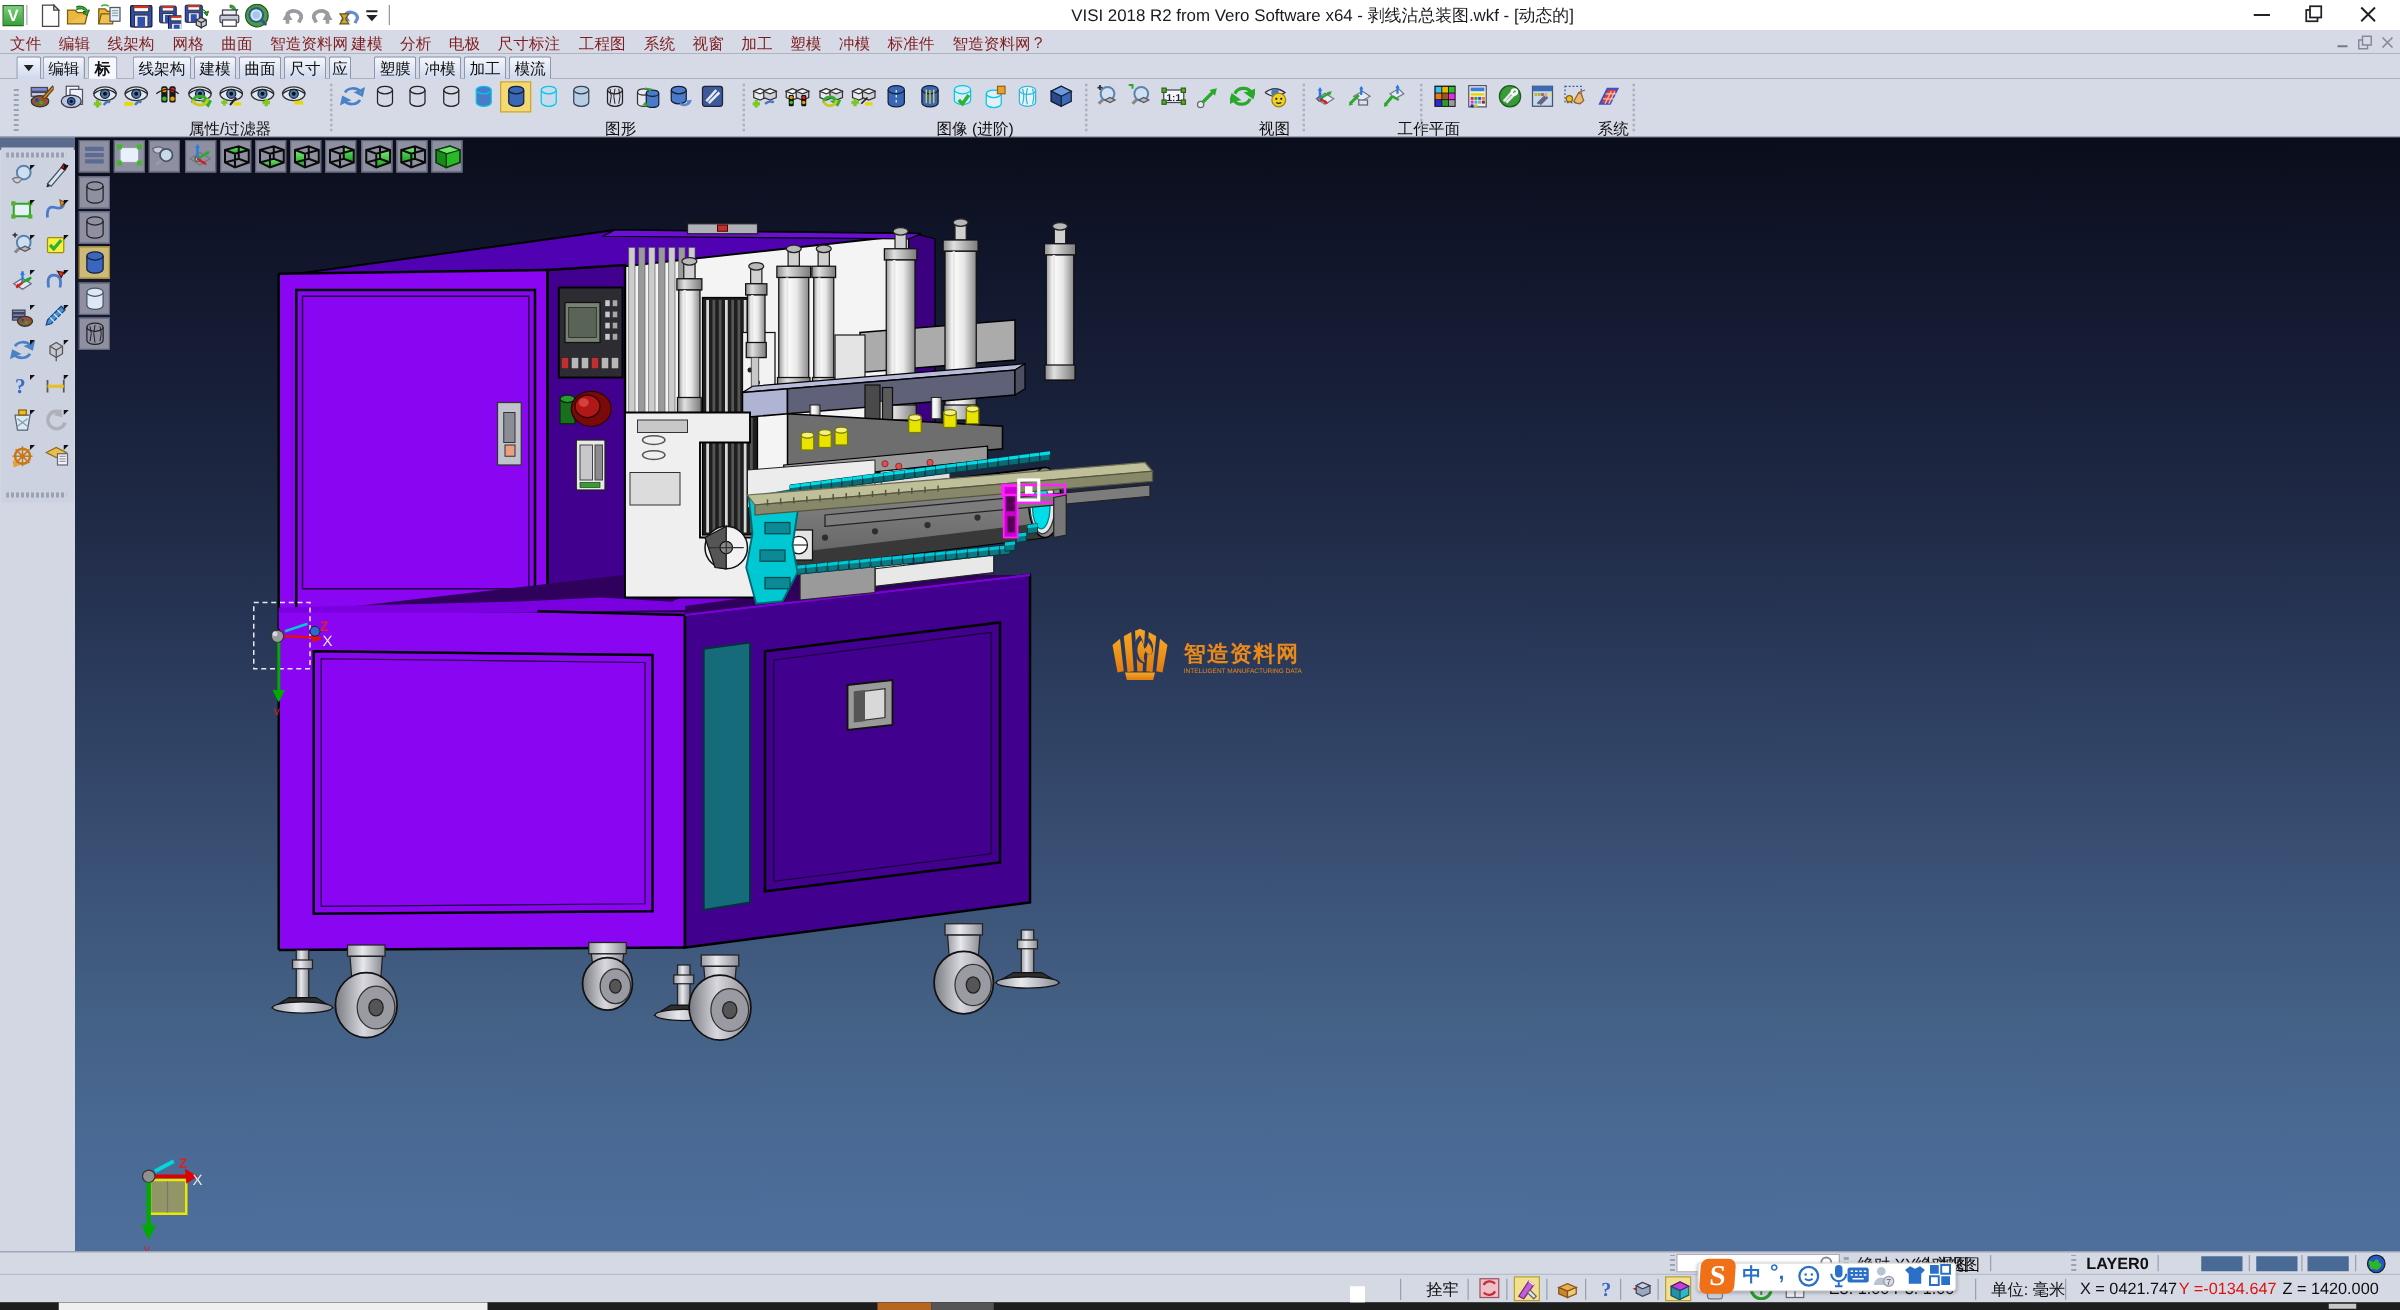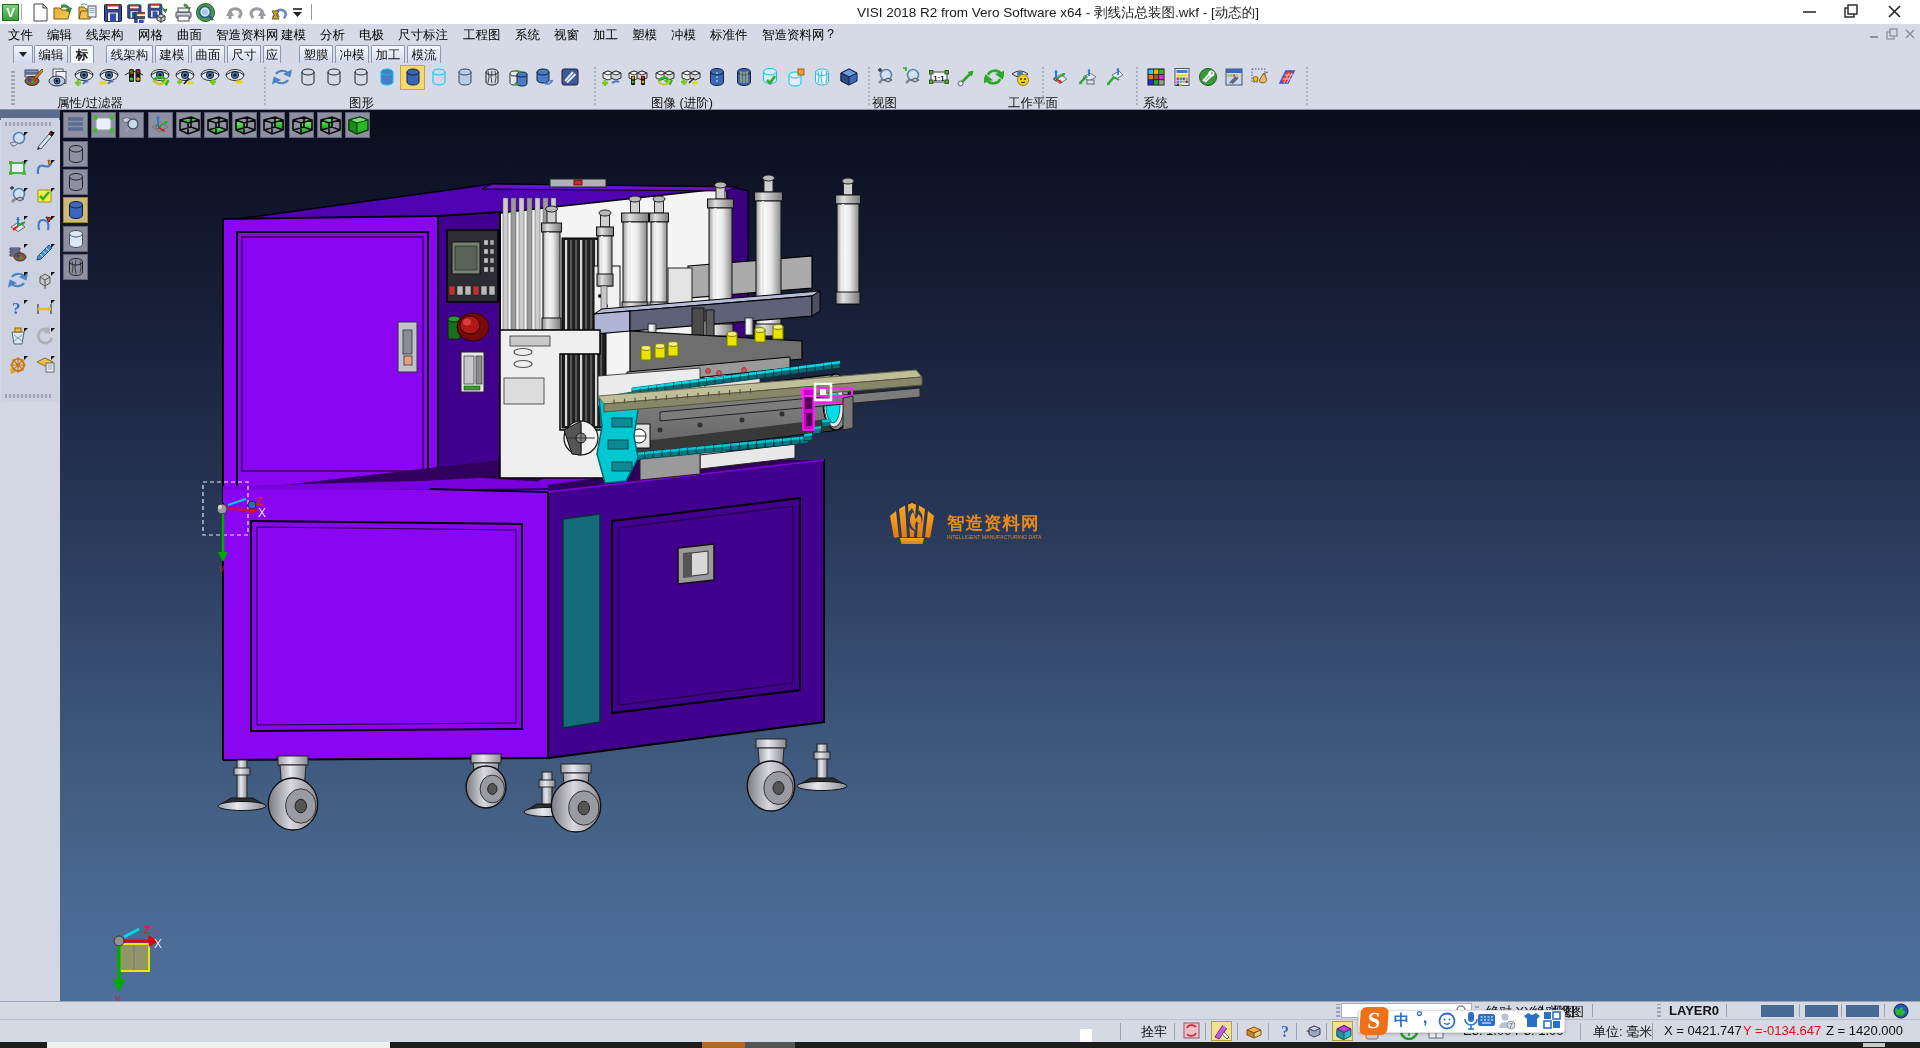--- a/index.html
+++ b/index.html
@@ -1,20 +1,20 @@
 <!DOCTYPE html>
 <html><head><meta charset="utf-8">
 <style>
 *{margin:0;padding:0;box-sizing:border-box}
 html,body{width:1920px;height:1048px;overflow:hidden;background:#000}
 body{font-family:"Liberation Sans",sans-serif;position:relative}
 .abs{position:absolute}
-.mi{position:absolute;top:3px;font-size:12.5px;color:#000000;white-space:nowrap}
+.mi{position:absolute;top:3px;font-size:12.5px;color:#7f1d1d;white-space:nowrap}
 .tab{position:absolute;top:2px;height:19px;border:1px solid #8e97ac;border-bottom:none;border-radius:2px 2px 0 0;background:linear-gradient(#f4f8fd,#cdd7eb);font-size:12.5px;color:#101010;text-align:center;line-height:18px}
-.glabel{position:absolute;top:32px;font-size:12.5px;color:#101010;text-align:left;white-space:nowrap}
+.glabel{position:absolute;top:32px;font-size:12.5px;color:#101010;text-align:right;white-space:nowrap}
 .vsep{position:absolute;top:4px;height:38px;width:0;border-left:2px dotted #a9b1c2}
 .dots{position:absolute;left:4px;width:48px;height:4px;background-image:repeating-linear-gradient(90deg,#9aa2b4 0 2px,transparent 2px 4px)}
 .vbtn{position:absolute;width:25px;height:26px;background:#8e90a2;border:1px solid #62647a}
 .st{position:absolute;font-size:13px;color:#101010;white-space:nowrap}
 .ssep{position:absolute;width:1px;background:#98a1b3}
 </style></head><body>
 
 <div class="abs" style="left:0;top:0;width:1920px;height:24px;background:#fff">
 <div class="abs" style="left:2px;top:4px;width:17px;height:17px;background:linear-gradient(#7ad07a,#38a038);border:1px solid #1d6b1d;color:#fff;font-weight:bold;font-size:13px;text-align:center;line-height:15px">V</div>
 <div class="abs" style="left:21px;top:4px;width:1px;height:16px;background:#aaa"></div>

